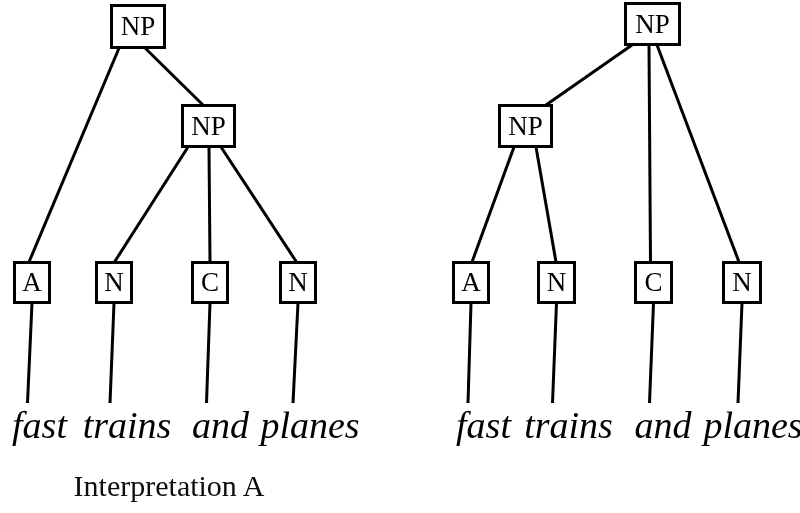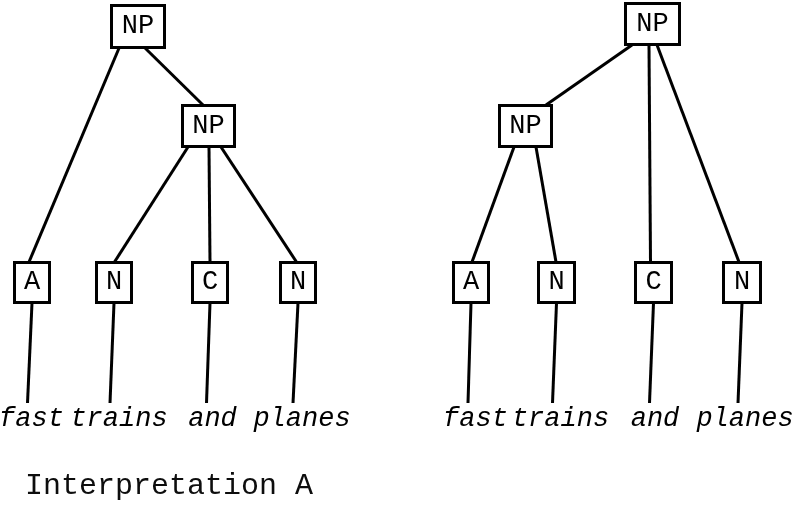--- a/index.html
+++ b/index.html
@@ -6,21 +6,21 @@
     margin: 0;
     padding: 0;
     background: #ffffff;
   }
   #figure {
     position: relative;
     width: 800px;
     height: 513px;
     background: #ffffff;
     overflow: hidden;
-    font-family: Liberation Mono, monospace;
+    font-family: Liberation Serif, serif;
     color: #000000;
   }
   #edges {
     position: absolute;
     left: 0;
     top: 0;
     width: 800px;
     height: 513px;
   }
   #edges line {
@@ -38,24 +38,25 @@
     justify-content: center;
     font-size: 27px;
     line-height: 1;
     color: #000000;
   }
   .word {
     position: absolute;
     top: 406px;
     transform: translateX(-50%);
     font-style: italic;
-    font-size: 27px;
+    font-size: 38px;
     line-height: 1;
     white-space: nowrap;
     color: #000000;
+    margin-left: 8px;
   }
   .caption {
     position: absolute;
     top: 471px;
     transform: translateX(-50%);
     font-size: 30px;
     line-height: 1;
     white-space: nowrap;
     color: #0d0d0d;
   }

